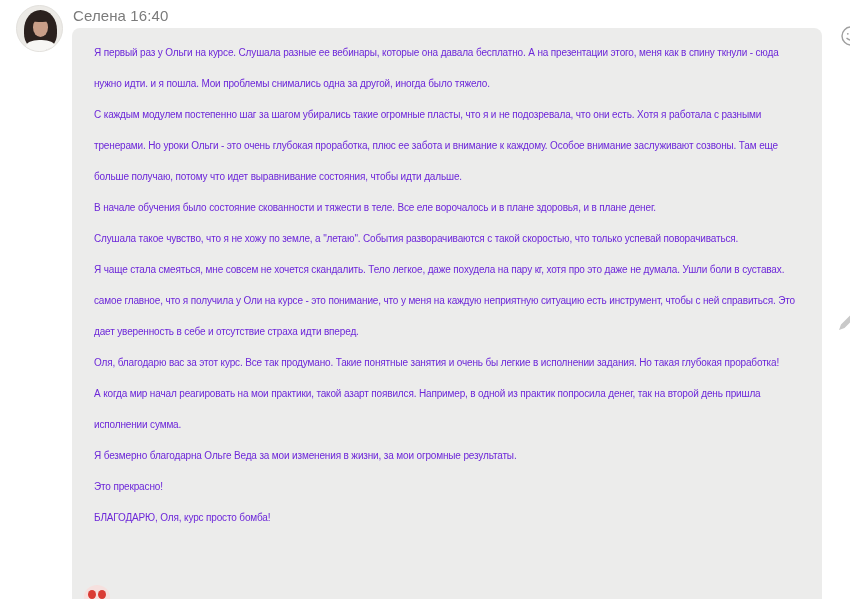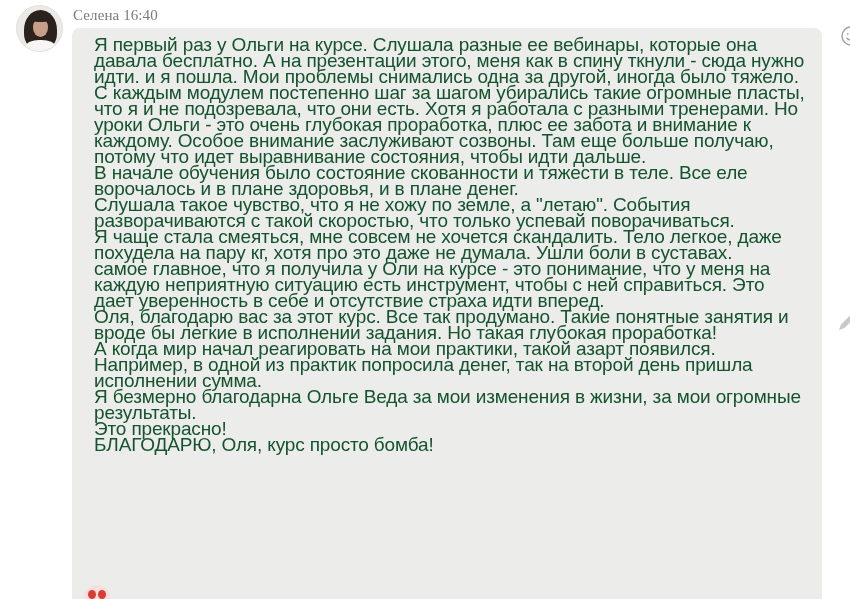--- a/index.html
+++ b/index.html
@@ -52,39 +52,38 @@
   }
 
   
   .msg-header {
     position: absolute;
     left: 73px; top: 7px;
     font-size: 15px;
     color: #7b7b7b;
     letter-spacing: 0.1px;
     white-space: nowrap;
-    font-family: Liberation Serif, serif;
   }
   .msg-header .sender { cursor: pointer; }
 
   
   .bubble {
     position: absolute;
     left: 72px; top: 28px;
     width: 750px;
     height: 600px; 
     background: #ececeb;
     border-radius: 8px;
     padding: 9px 16px 20px 22px;
   }
   .msg-line {
-    font-size: 19px;
+    font-size: 10px;
     letter-spacing: -0.15px;
-    line-height: 16px;
-    color: #14532d;
+    line-height: 31px;
+    color: #6d28d9;
   }
 
   
   .footer-emoji {
     position: absolute;
     left: 84px; top: 585px;
     width: 26px; height: 24px;
   }
   .footer-emoji .halo {
     position: absolute; left: 0; top: 0;
@@ -127,21 +126,21 @@
   <span class="time">16:40</span>
 </div>
 
 <div class="bubble">
     <p class="msg-line">Я первый раз у Ольги на курсе. Слушала разные ее вебинары, которые она давала бесплатно. А на презентации этого, меня как в спину ткнули - сюда нужно идти. и я пошла. Мои проблемы снимались одна за другой, иногда было тяжело.</p>
     <p class="msg-line">С каждым модулем постепенно шаг за шагом убирались такие огромные пласты, что я и не подозревала, что они есть. Хотя я работала с разными тренерами. Но уроки Ольги - это очень глубокая проработка, плюс ее забота и внимание к каждому. Особое внимание заслуживают созвоны. Там еще больше получаю, потому что идет выравнивание состояния, чтобы идти дальше.</p>
     <p class="msg-line">В начале обучения было состояние скованности и тяжести в теле. Все еле ворочалось и в плане здоровья, и в плане денег.</p>
     <p class="msg-line">Слушала такое чувство, что я не хожу по земле, а "летаю". События разворачиваются с такой скоростью, что только успевай поворачиваться.</p>
     <p class="msg-line">Я чаще стала смеяться, мне совсем не хочется скандалить. Тело легкое, даже похудела на пару кг, хотя про это даже не думала. Ушли боли в суставах.</p>
     <p class="msg-line">самое главное, что я получила у Оли на курсе - это понимание, что у меня на каждую неприятную ситуацию есть инструмент, чтобы с ней справиться. Это дает уверенность в себе и отсутствие страха идти вперед.</p>
-    <p class="msg-line">Оля, благодарю вас за этот курс. Все так продумано. Такие понятные занятия и вроде бы легкие в исполнении задания. Но такая глубокая проработка!</p>
+    <p class="msg-line">Оля, благодарю вас за этот курс. Все так продумано. Такие понятные занятия и очень бы легкие в исполнении задания. Но такая глубокая проработка!</p>
     <p class="msg-line">А когда мир начал реагировать на мои практики, такой азарт появился. Например, в одной из практик попросила денег, так на второй день пришла исполнении сумма.</p>
     <p class="msg-line">Я безмерно благодарна Ольге Веда за мои изменения в жизни, за мои огромные результаты.</p>
     <p class="msg-line">Это прекрасно!</p>
     <p class="msg-line">БЛАГОДАРЮ, Оля, курс просто бомба!</p>
   </div>
 
 <div class="footer-emoji">
   <div class="halo"></div>
   <div class="lobe left"></div>
   <div class="lobe right"></div>

